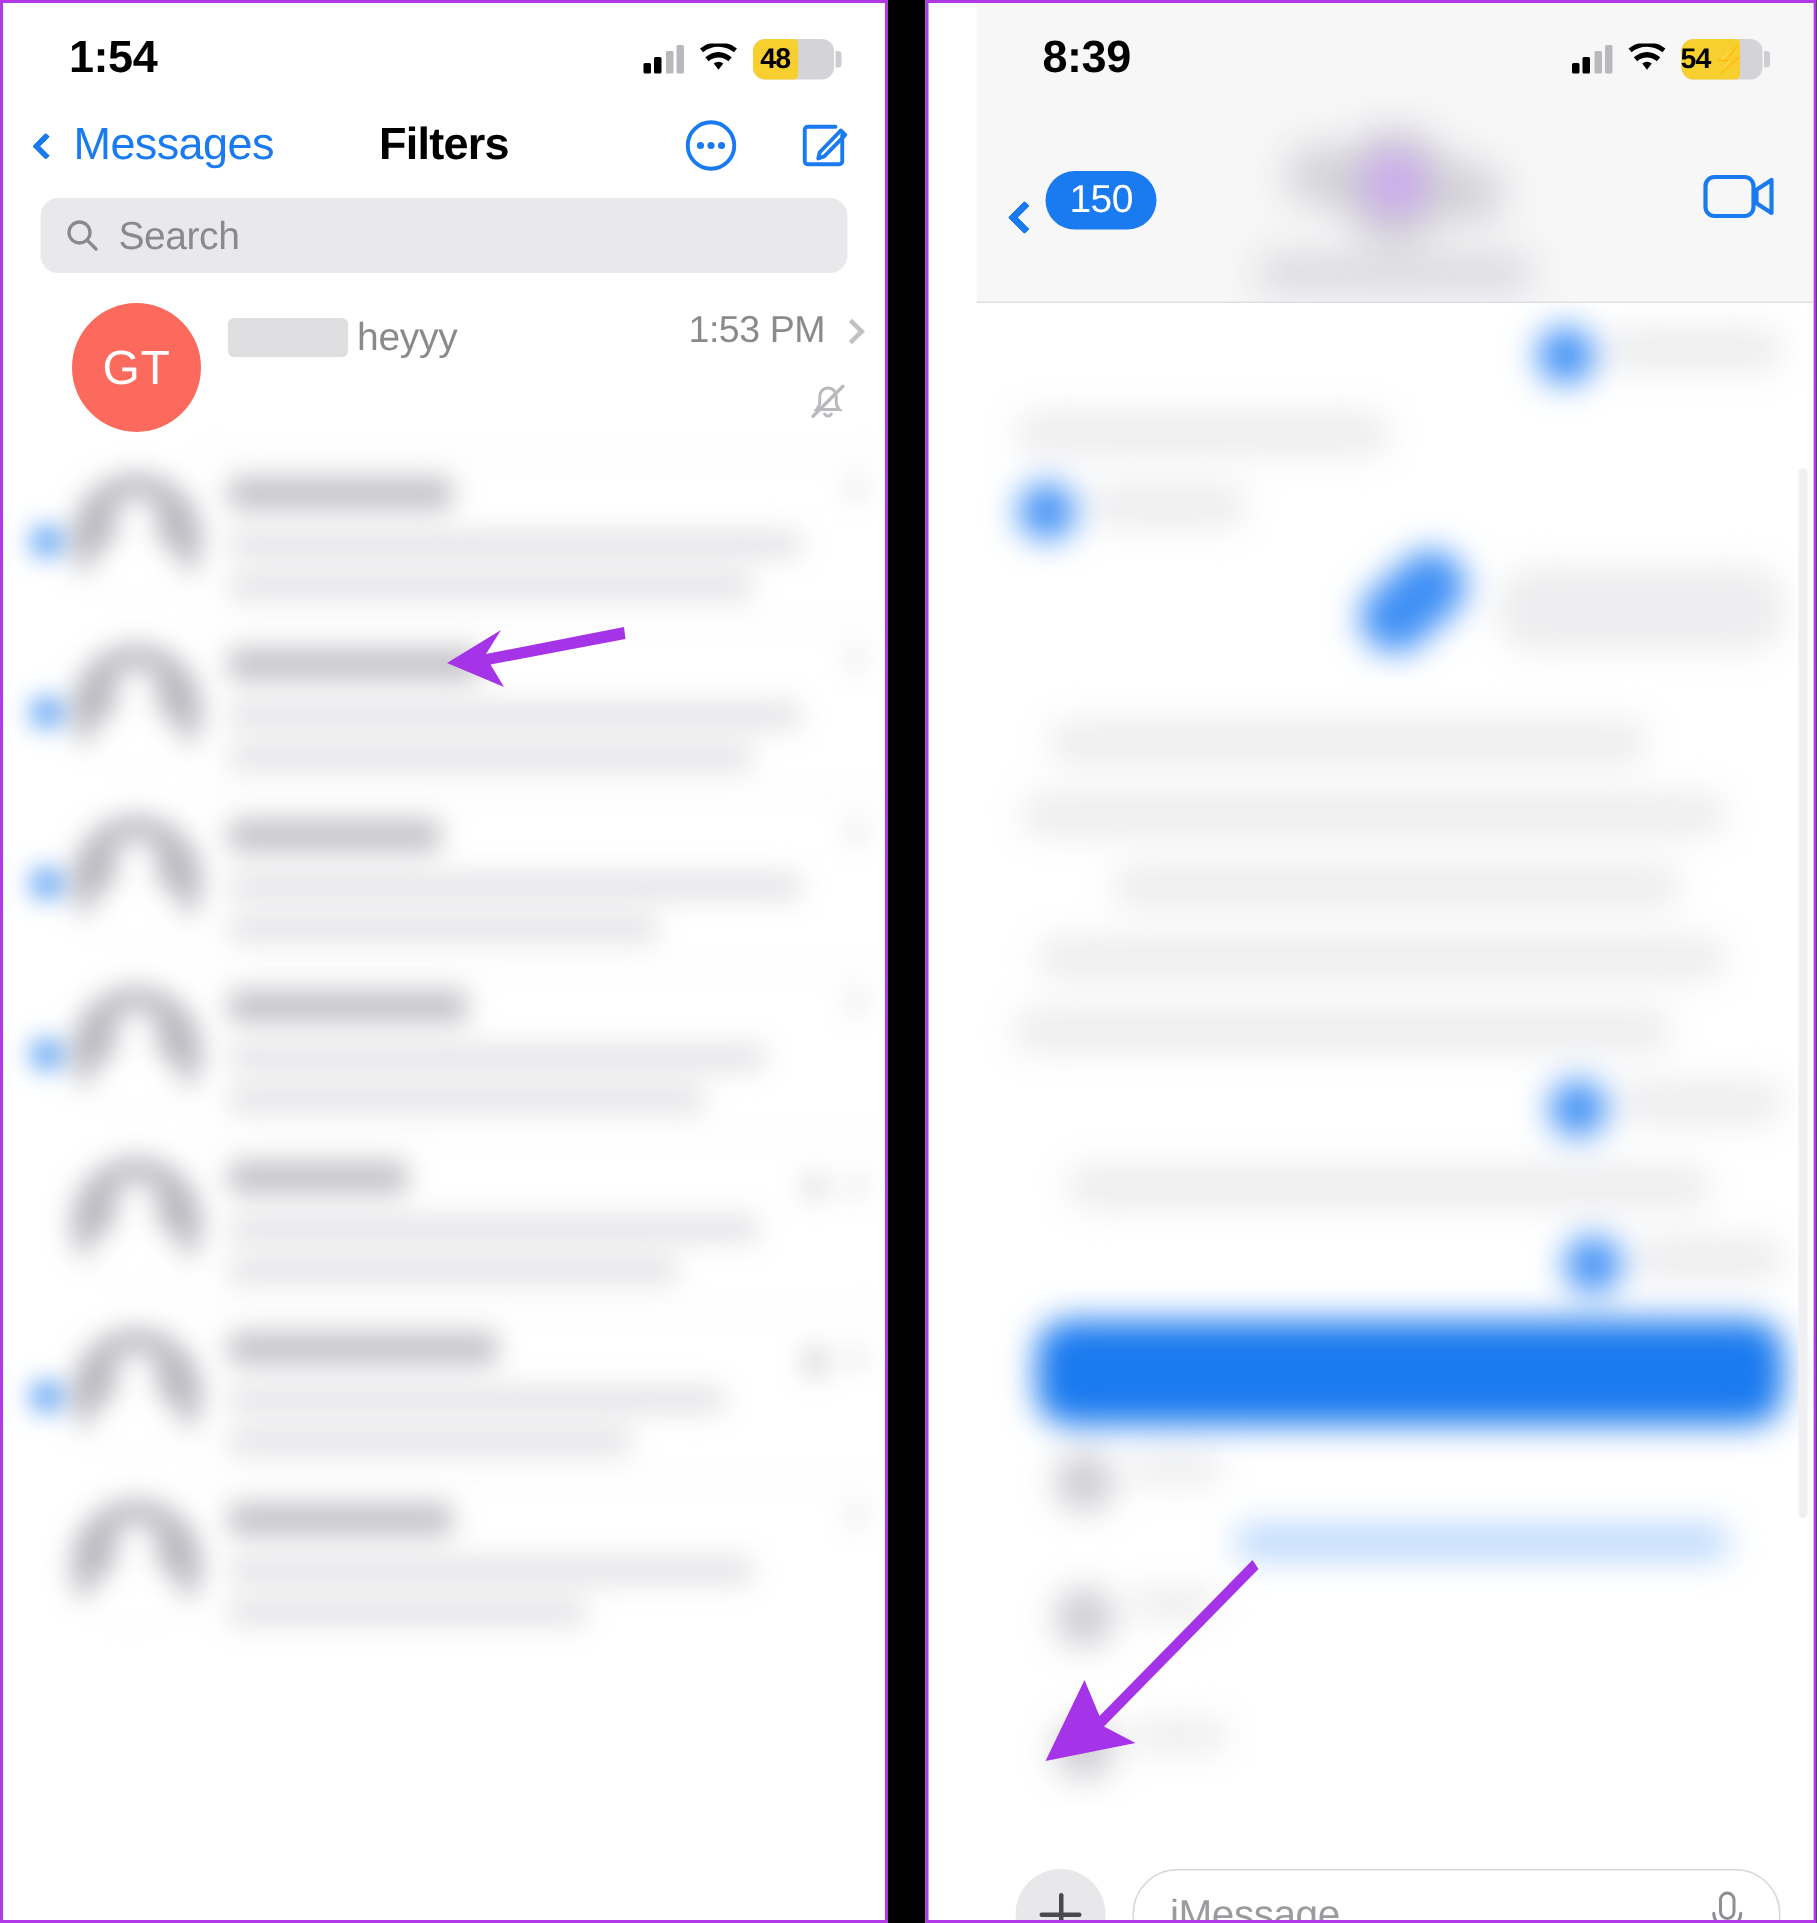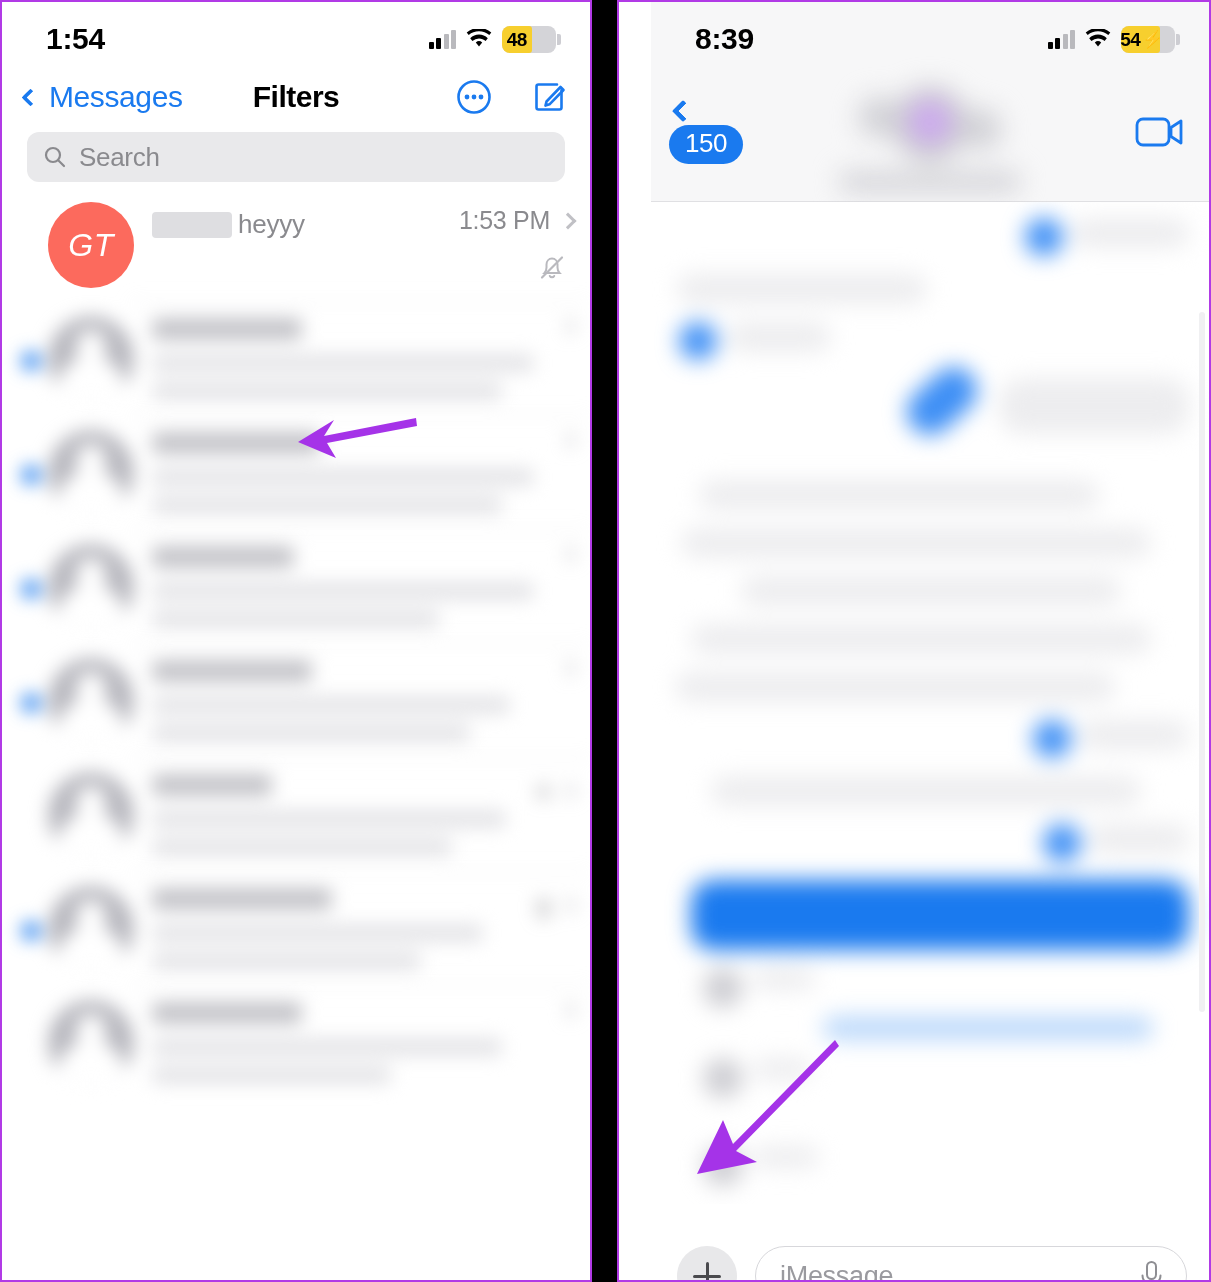--- a/index.html
+++ b/index.html
@@ -239,21 +239,21 @@
     flex-shrink: 0;
     display: flex;
     align-items: center;
     justify-content: center;
     color: #fff;
     font-size: 32px;
     letter-spacing: 0.5px;
     position: relative;
     overflow: hidden;
   }
-  .av-gt { background: #fc6a5d; font-style: italic; }
+  .av-gt { background: #fc6a5d; }
   .av-grey { background: #b6b6bd; }
   .av-grey .head {
     position: absolute;
     width: 30px; height: 35px;
     border-radius: 50%;
     background: #fff;
     left: 50%; top: 14px;
     transform: translateX(-50%);
   }
   .av-grey .body {
@@ -335,25 +335,24 @@
     height: 136px;
     background: #f7f7f8;
     display: flex;
     align-items: center;
     padding: 0 24px 0 18px;
     position: relative;
     border-bottom: 1px solid #e0e0e3;
   }
   .back-group {
     display: flex;
-    align-items: flex-start;
+    align-items: flex-end;
     gap: 6px;
     cursor: pointer;
     z-index: 3;
-    flex-direction: column;
   }
   .badge-150 {
     background: #1a7aef;
     color: #fff;
     font-size: 26px;
     border-radius: 20px;
     padding: 4px 16px 6px 16px;
     letter-spacing: -0.4px;
     line-height: 1.15;
   }

